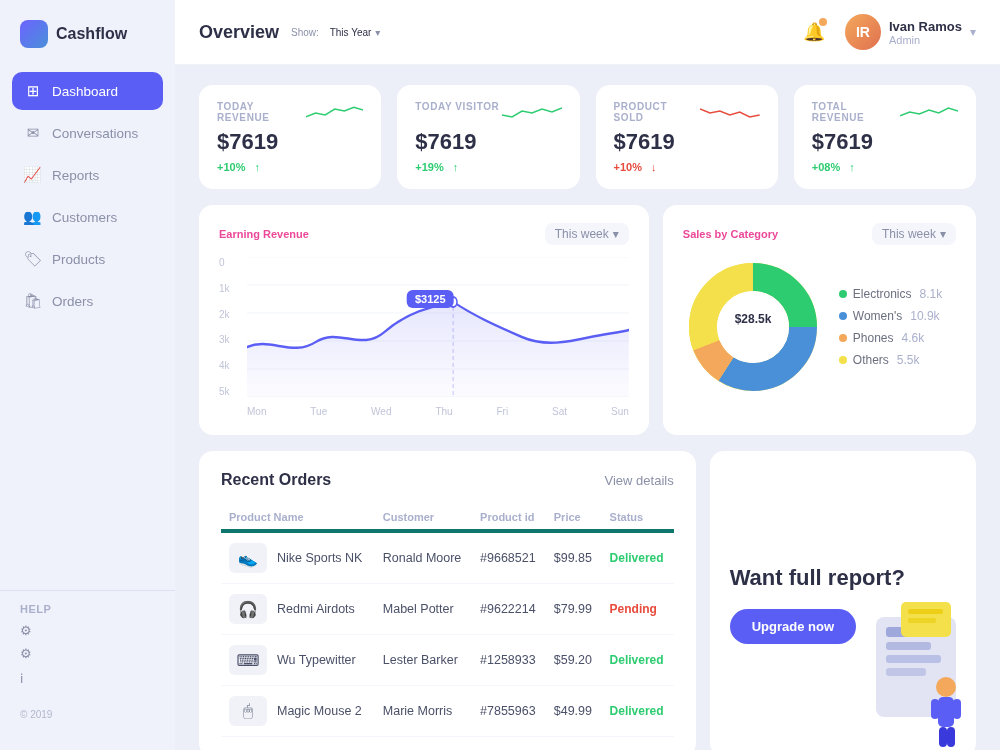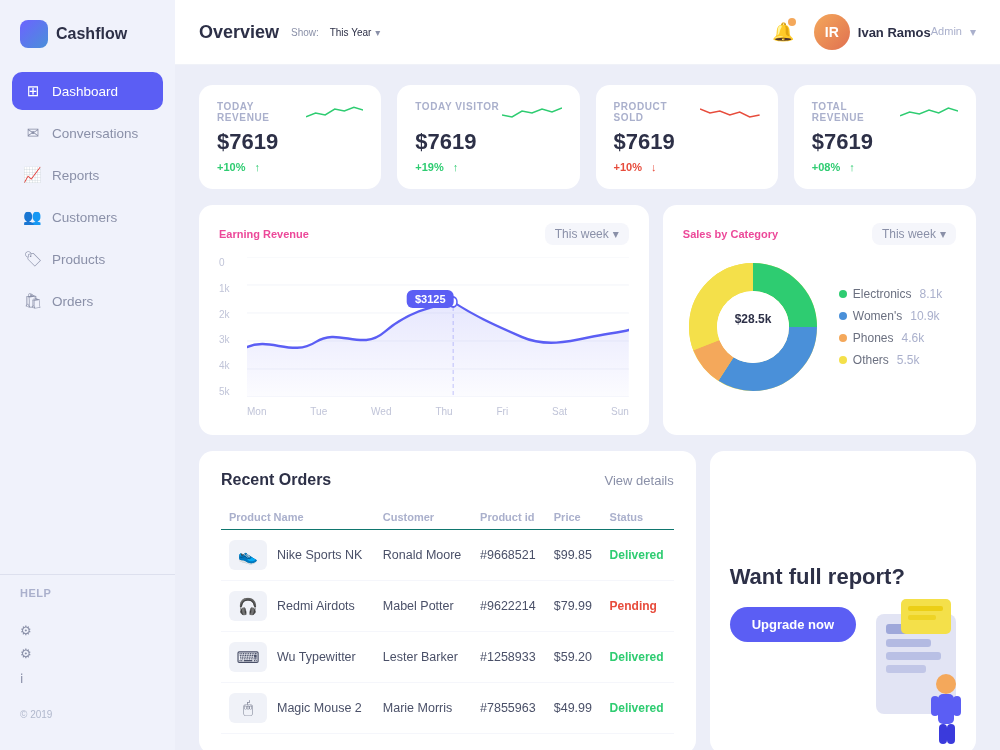--- a/index.html
+++ b/index.html
@@ -96,21 +96,21 @@
     .sidebar-help {
       padding: 12px 20px;
       border-top: 1px solid #dde0ee;
       margin-top: 10px;
     }
     .help-label {
       font-size: 11px;
       color: #aab0cc;
       font-weight: 600;
       letter-spacing: 0.5px;
-      margin-bottom: 24px;
+      margin-bottom: 8px;
     }
     .help-icons {
       display: flex;
       flex-direction: column;
       gap: 8px;
     }
     .help-icon-item {
       display: flex;
       align-items: center;
       gap: 8px;
@@ -180,21 +180,21 @@
     .avatar {
       width: 36px; height: 36px;
       border-radius: 50%;
       background: linear-gradient(135deg, #f4a85b, #e07050);
       overflow: hidden;
       display: flex; align-items: center; justify-content: center;
       font-size: 14px;
       color: #fff;
       font-weight: 600;
     }
-    .user-info { display: flex; flex-direction: row; }
+    .user-info { display: flex; flex-direction: column; }
     .user-name { font-size: 13px; font-weight: 600; color: #2d3047; }
     .user-role { font-size: 11px; color: #aab0cc; }
     .chevron { color: #aab0cc; font-size: 12px; }
 
     
     .content {
       flex: 1;
       overflow-y: auto;
       padding: 20px 24px;
       background: #eceef8;
@@ -373,21 +373,21 @@
     .table {
       width: 100%;
       border-collapse: collapse;
     }
     .table th {
       font-size: 11px;
       font-weight: 700;
       color: #aab0cc;
       text-align: left;
       padding: 6px 8px;
-      border-bottom: 1px solid #0f766e;
+      border-bottom: 4px solid #0f766e;
     }
     .table td {
       padding: 10px 8px;
       font-size: 12.5px;
       color: #4a5068;
       border-bottom: 1px solid #f5f6fb;
       vertical-align: middle;
     }
     .product-cell {
       display: flex;

